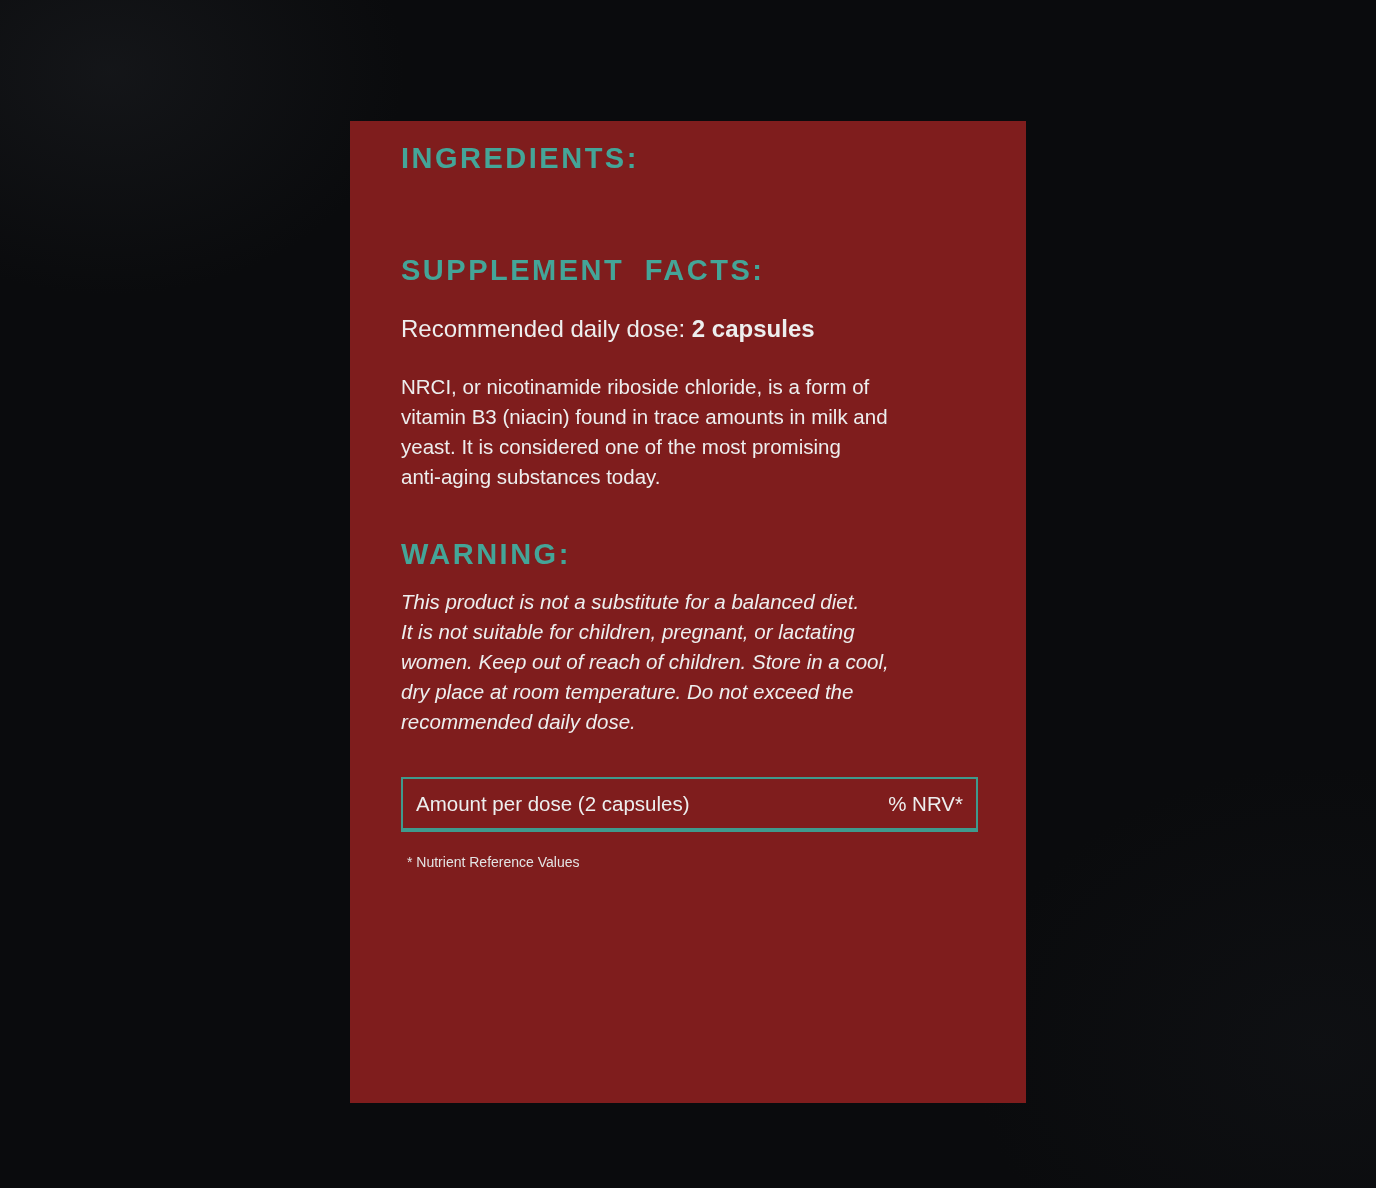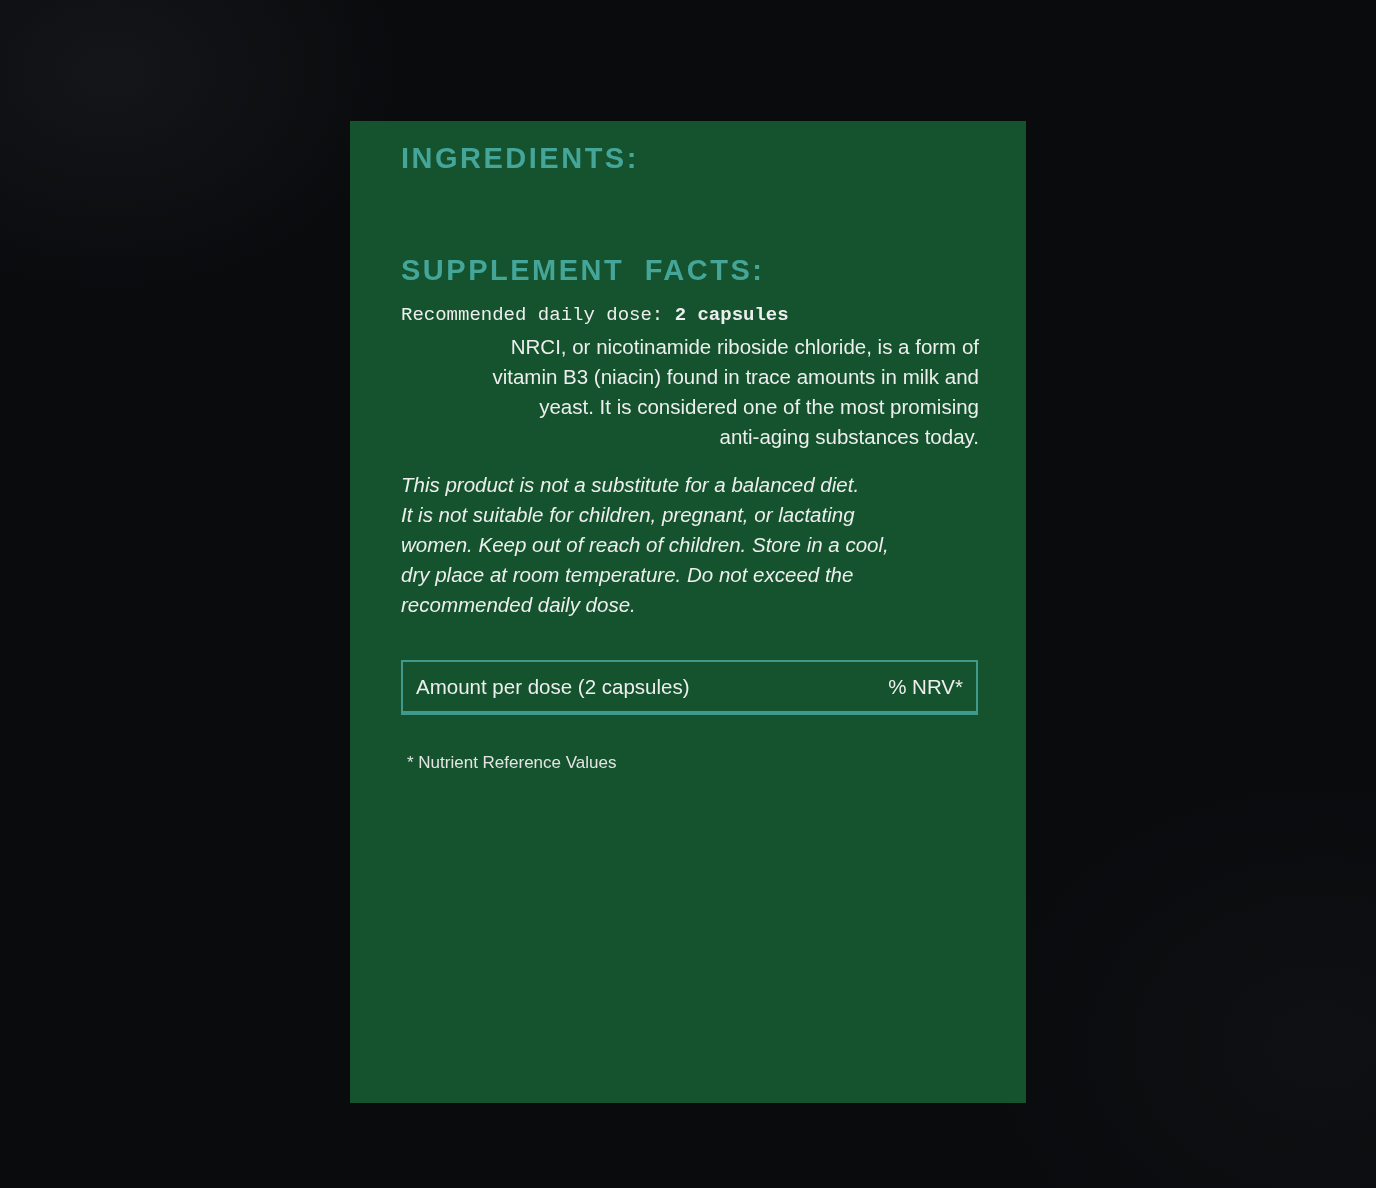--- a/index.html
+++ b/index.html
@@ -16,21 +16,21 @@
       radial-gradient(420px 320px at 8% 6%, rgba(28,30,34,0.55), rgba(0,0,0,0) 70%),
       radial-gradient(500px 400px at 96% 88%, rgba(20,22,26,0.45), rgba(0,0,0,0) 70%),
       #0a0b0d;
     color: #edeeee;
   }
 
   .panel {
     width: 676px;
     height: 982px;
     margin: 121px auto 0 auto;
-    background: #14532d;
+    background: #7f1d1d;
     padding: 22px 47px 65px 51px;
   }
 
   h2.section-heading {
     color: #44a598;
     font-size: 29px;
     font-weight: 700;
     letter-spacing: 2.5px;
     word-spacing: 10px;
     line-height: 30px;
@@ -40,23 +40,23 @@
     font-size: 20.5px;
     line-height: 30px;
     color: #edeeee;
     white-space: pre-line;
   }
 
   .ingredients-heading { margin-top: 0; }
   .ingredients-body    { margin-top: 13px; }
 
   .supplement-heading  { margin-top: 82px; }
-  .dose-line           { margin-top: 15px; font-size: 19px; line-height: 30px; font-family: Liberation Mono, monospace; }
+  .dose-line           { margin-top: 29px; font-size: 24px; line-height: 30px; }
   .dose-line strong    { font-weight: 700; }
-  .supplement-body     { margin-top: 2px; text-align: right; }
+  .supplement-body     { margin-top: 28px; }
 
   .warning-heading     { margin-top: 47px; }
   .warning-body        { margin-top: 18px; font-style: italic; }
 
   .facts-table {
     margin-top: 40px;
     width: 577px;
     border: 2px solid #3f9a8d;
     font-size: 20.5px;
   }
@@ -78,23 +78,23 @@
     display: flex;
     line-height: 35px;
   }
 
   .cell-name   { flex: 0 0 52%; }
   .cell-name.indented { padding-left: 48px; }
   .cell-amount { flex: 0 0 28%; }
   .cell-nrv    { flex: 1 1 auto; text-align: right; }
 
   .footnote {
-    margin-top: 38px;
+    margin-top: 20px;
     margin-left: 6px;
-    font-size: 17px;
+    font-size: 14px;
     line-height: 20px;
     color: #e3e4e4;
   }
 </style>
 </head>
 <body>
 
 <div class="panel">
 
   <h2 class="section-heading ingredients-heading">INGREDIENTS:</h2>
@@ -104,20 +104,21 @@
 
   <p class="dose-line">
     <span>Recommended daily dose: </span><strong>2 capsules</strong>
   </p>
 
   <p class="body-text supplement-body">NRCI, or nicotinamide riboside chloride, is a form of
 vitamin B3 (niacin) found in trace amounts in milk and
 yeast. It is considered one of the most promising
 anti-aging substances today.</p>
 
+  <h2 class="section-heading warning-heading">WARNING:</h2>
 
   <p class="body-text warning-body">This product is not a substitute for a balanced diet.
 It is not suitable for children, pregnant, or lactating
 women. Keep out of reach of children. Store in a cool,
 dry place at room temperature. Do not exceed the
 recommended daily dose.</p>
 
   <div class="facts-table">
     <div class="facts-header">
       <span>Amount per dose (2 capsules)</span>

